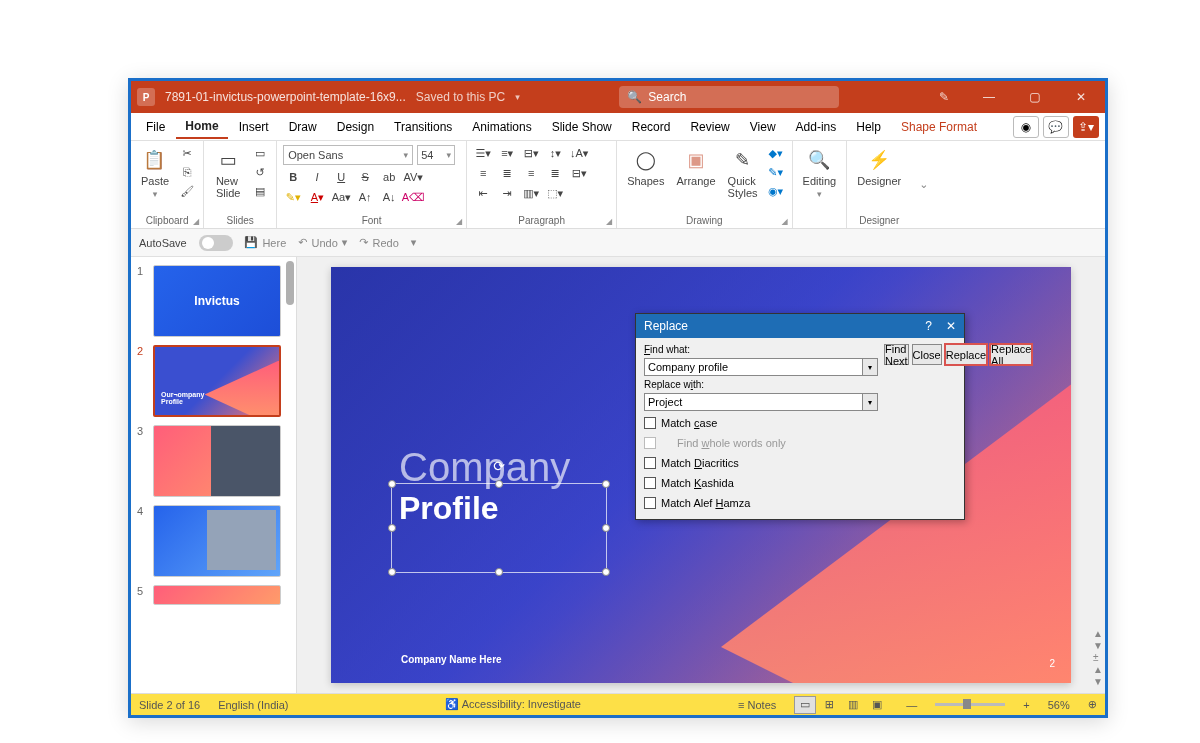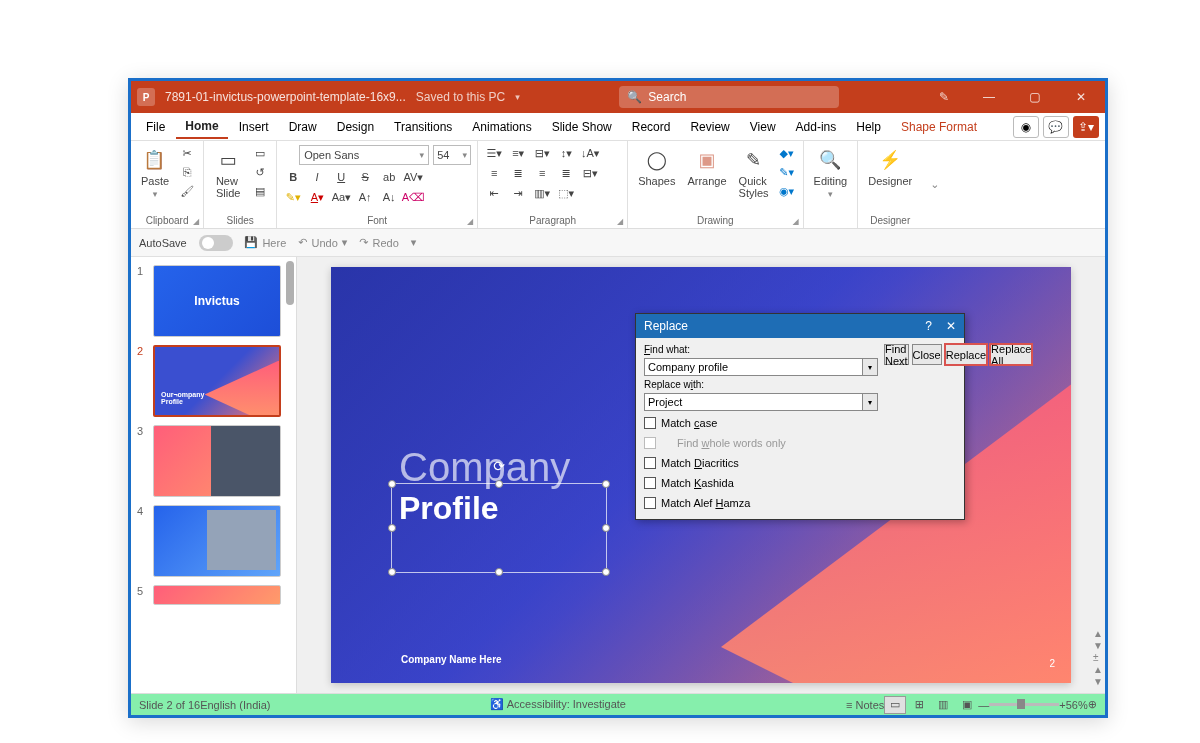--- a/index.html
+++ b/index.html
@@ -30,21 +30,21 @@
 
 .ribbon { background: #fff; height: 88px; display: flex; border-bottom: 1px solid #ddd; font-size: 11px; color: #444; }
 .group { border-right: 1px solid #e0e0e0; padding: 4px 6px 2px; display: flex; flex-direction: column; justify-content: space-between; }
 .group .top { display: flex; gap: 4px; align-items: flex-start; flex: 1; }
 .group .gname { text-align: center; font-size: 10px; color: #666; padding-top: 2px; position: relative; }
 .group .gname .dlg { position: absolute; right: -2px; bottom: 0; font-size: 8px; color: #999; }
 .bigbtn { display: flex; flex-direction: column; align-items: center; gap: 2px; padding: 2px 4px; }
 .bigbtn .ic { width: 28px; height: 26px; display: flex; align-items: center; justify-content: center; font-size: 18px; }
 .smcol { display: flex; flex-direction: column; gap: 3px; }
 .smbtn { width: 20px; height: 16px; display: flex; align-items: center; justify-content: center; font-size: 11px; }
-.fontname { height: 20px; width: 130px; border: 1px solid #bbb; font-size: 11px; padding: 0 4px; display: flex; align-items: center; justify-content: space-between; background: #fff; margin-left: 16px; }
+.fontname { height: 20px; width: 130px; border: 1px solid #bbb; font-size: 11px; padding: 0 4px; display: flex; align-items: center; justify-content: space-between; background: #fff; }
 .fontsize { height: 20px; width: 38px; border: 1px solid #bbb; font-size: 11px; padding: 0 3px; display: flex; align-items: center; justify-content: space-between; background: #fff; }
 .fontrow { display: flex; gap: 4px; align-items: center; }
 .sub { font-size: 9px; color: #888; }
 .collapse-btn { display: flex; align-items: center; padding: 0 8px; color: #888; }
 
 
 .qat { background: #f7f7f7; height: 28px; border-bottom: 1px solid #e0e0e0; display: flex; align-items: center; padding: 0 8px; gap: 12px; font-size: 11px; color: #444; }
 .toggle { width: 34px; height: 16px; background: #ccc; border-radius: 8px; position: relative; }
 .toggle::after { content: ''; position: absolute; width: 12px; height: 12px; background: #fff; border-radius: 50%; top: 2px; left: 3px; }
 .qbtn { display: flex; align-items: center; gap: 4px; color: #888; }
@@ -86,21 +86,21 @@
 .dinput .dd { width: 15px; border: 1px solid #888; border-left: none; background: #e8e8e8; display: flex; align-items: center; justify-content: center; font-size: 8px; }
 .dbtn { height: 21px; border: 1px solid #888; background: #e8e8e8; font-size: 11px; display: flex; align-items: center; justify-content: center; }
 .dbtn.hl { outline: 2px solid #d9534f; outline-offset: -1px; }
 .chk { display: flex; align-items: center; gap: 5px; height: 17px; }
 .chk .b { width: 12px; height: 12px; border: 1px solid #555; background: #fff; }
 .chk.dis { color: #999; }
 .chk.dis .b { border-color: #bbb; }
 .chk .u { text-decoration: underline; }
 
 
-.status { height: 22px; background: #86efac; border-top: 1px solid #ddd; display: flex; align-items: center; font-size: 11px; color: #555; padding: 0 8px; }
+.status { height: 22px; background: #fde047; border-top: 1px solid #ddd; display: flex; align-items: center; font-size: 11px; color: #555; padding: 0 8px; gap: 18px; }
 .status .grow { flex: 1; }
 .status .ctrl { display: flex; align-items: center; gap: 2px; }
 .viewbtn { width: 22px; height: 18px; border: 1px solid transparent; display: flex; align-items: center; justify-content: center; font-size: 11px; }
 .viewbtn.act { border-color: #999; background: #e0e0e0; }
 .zslider { width: 70px; height: 3px; background: #bbb; position: relative; }
 .zslider::after { content: ''; position: absolute; width: 8px; height: 10px; background: #888; left: 40%; top: -4px; }
 
 
 .t1 { background: linear-gradient(135deg,#2563eb,#1d4ed8); }
 .t1::after { content: 'Invictus'; color: #fff; font-weight: bold; font-size: 12px; position: absolute; inset: 0; display: flex; align-items: center; justify-content: center; }

